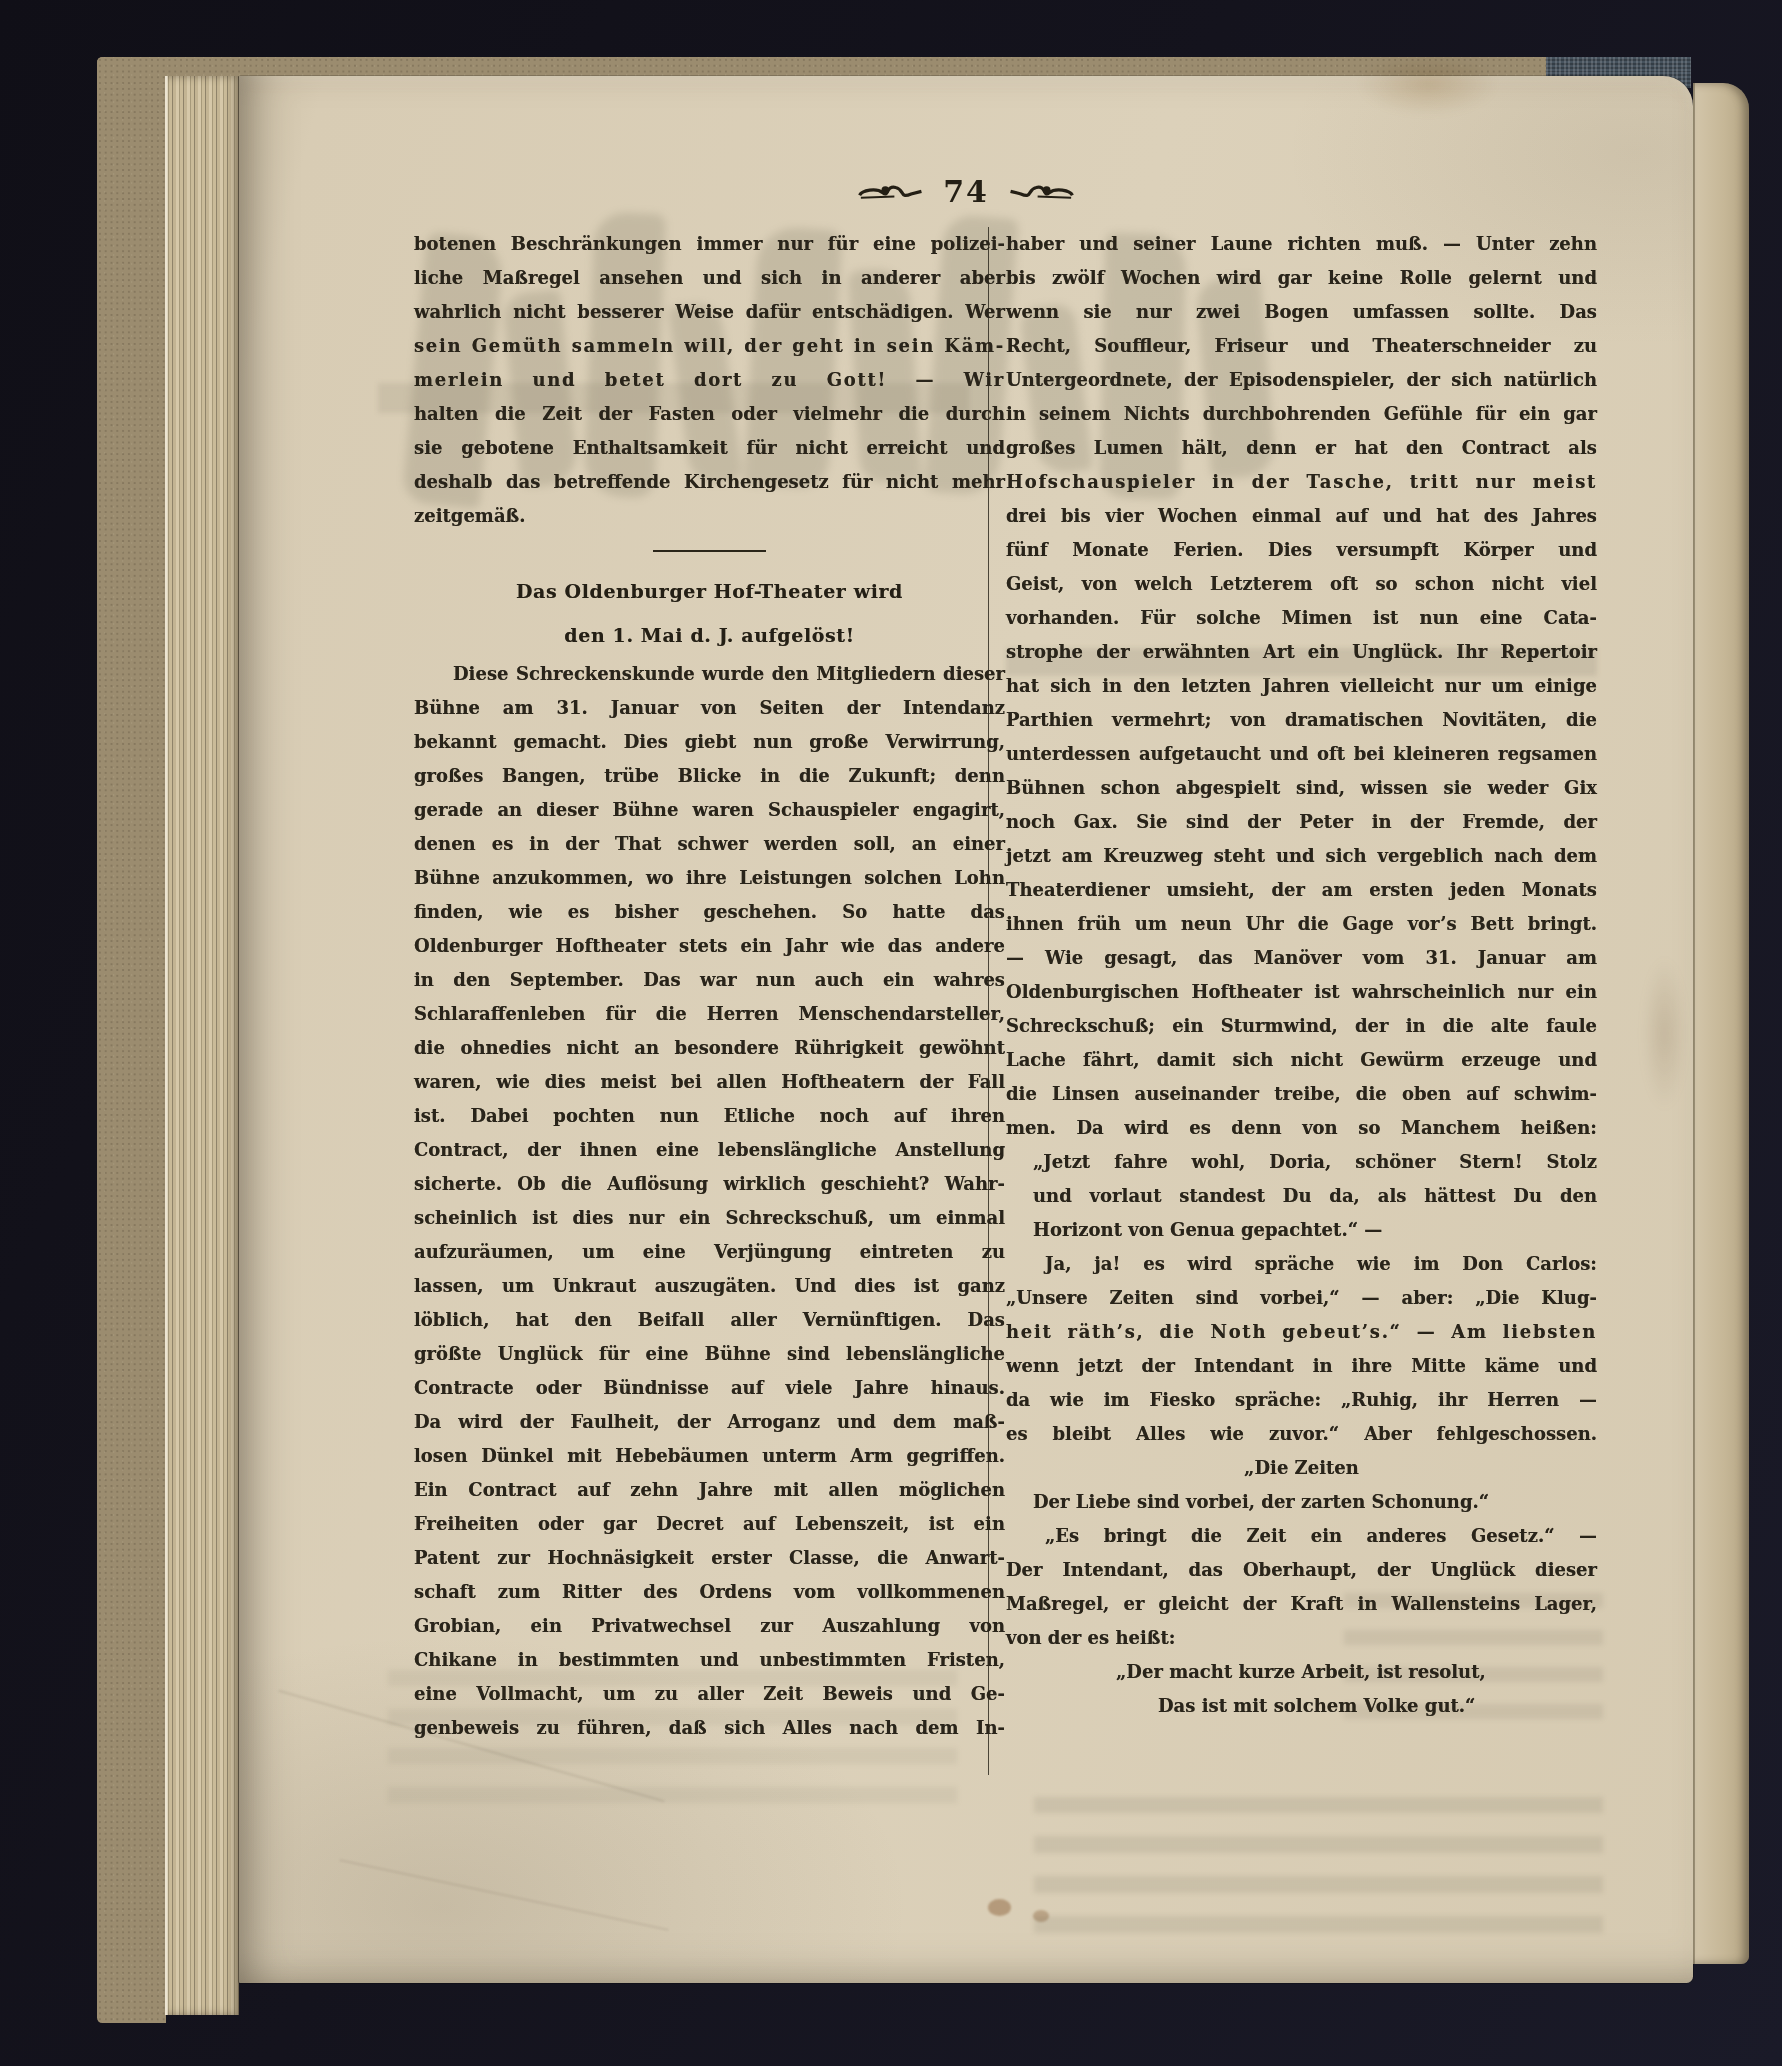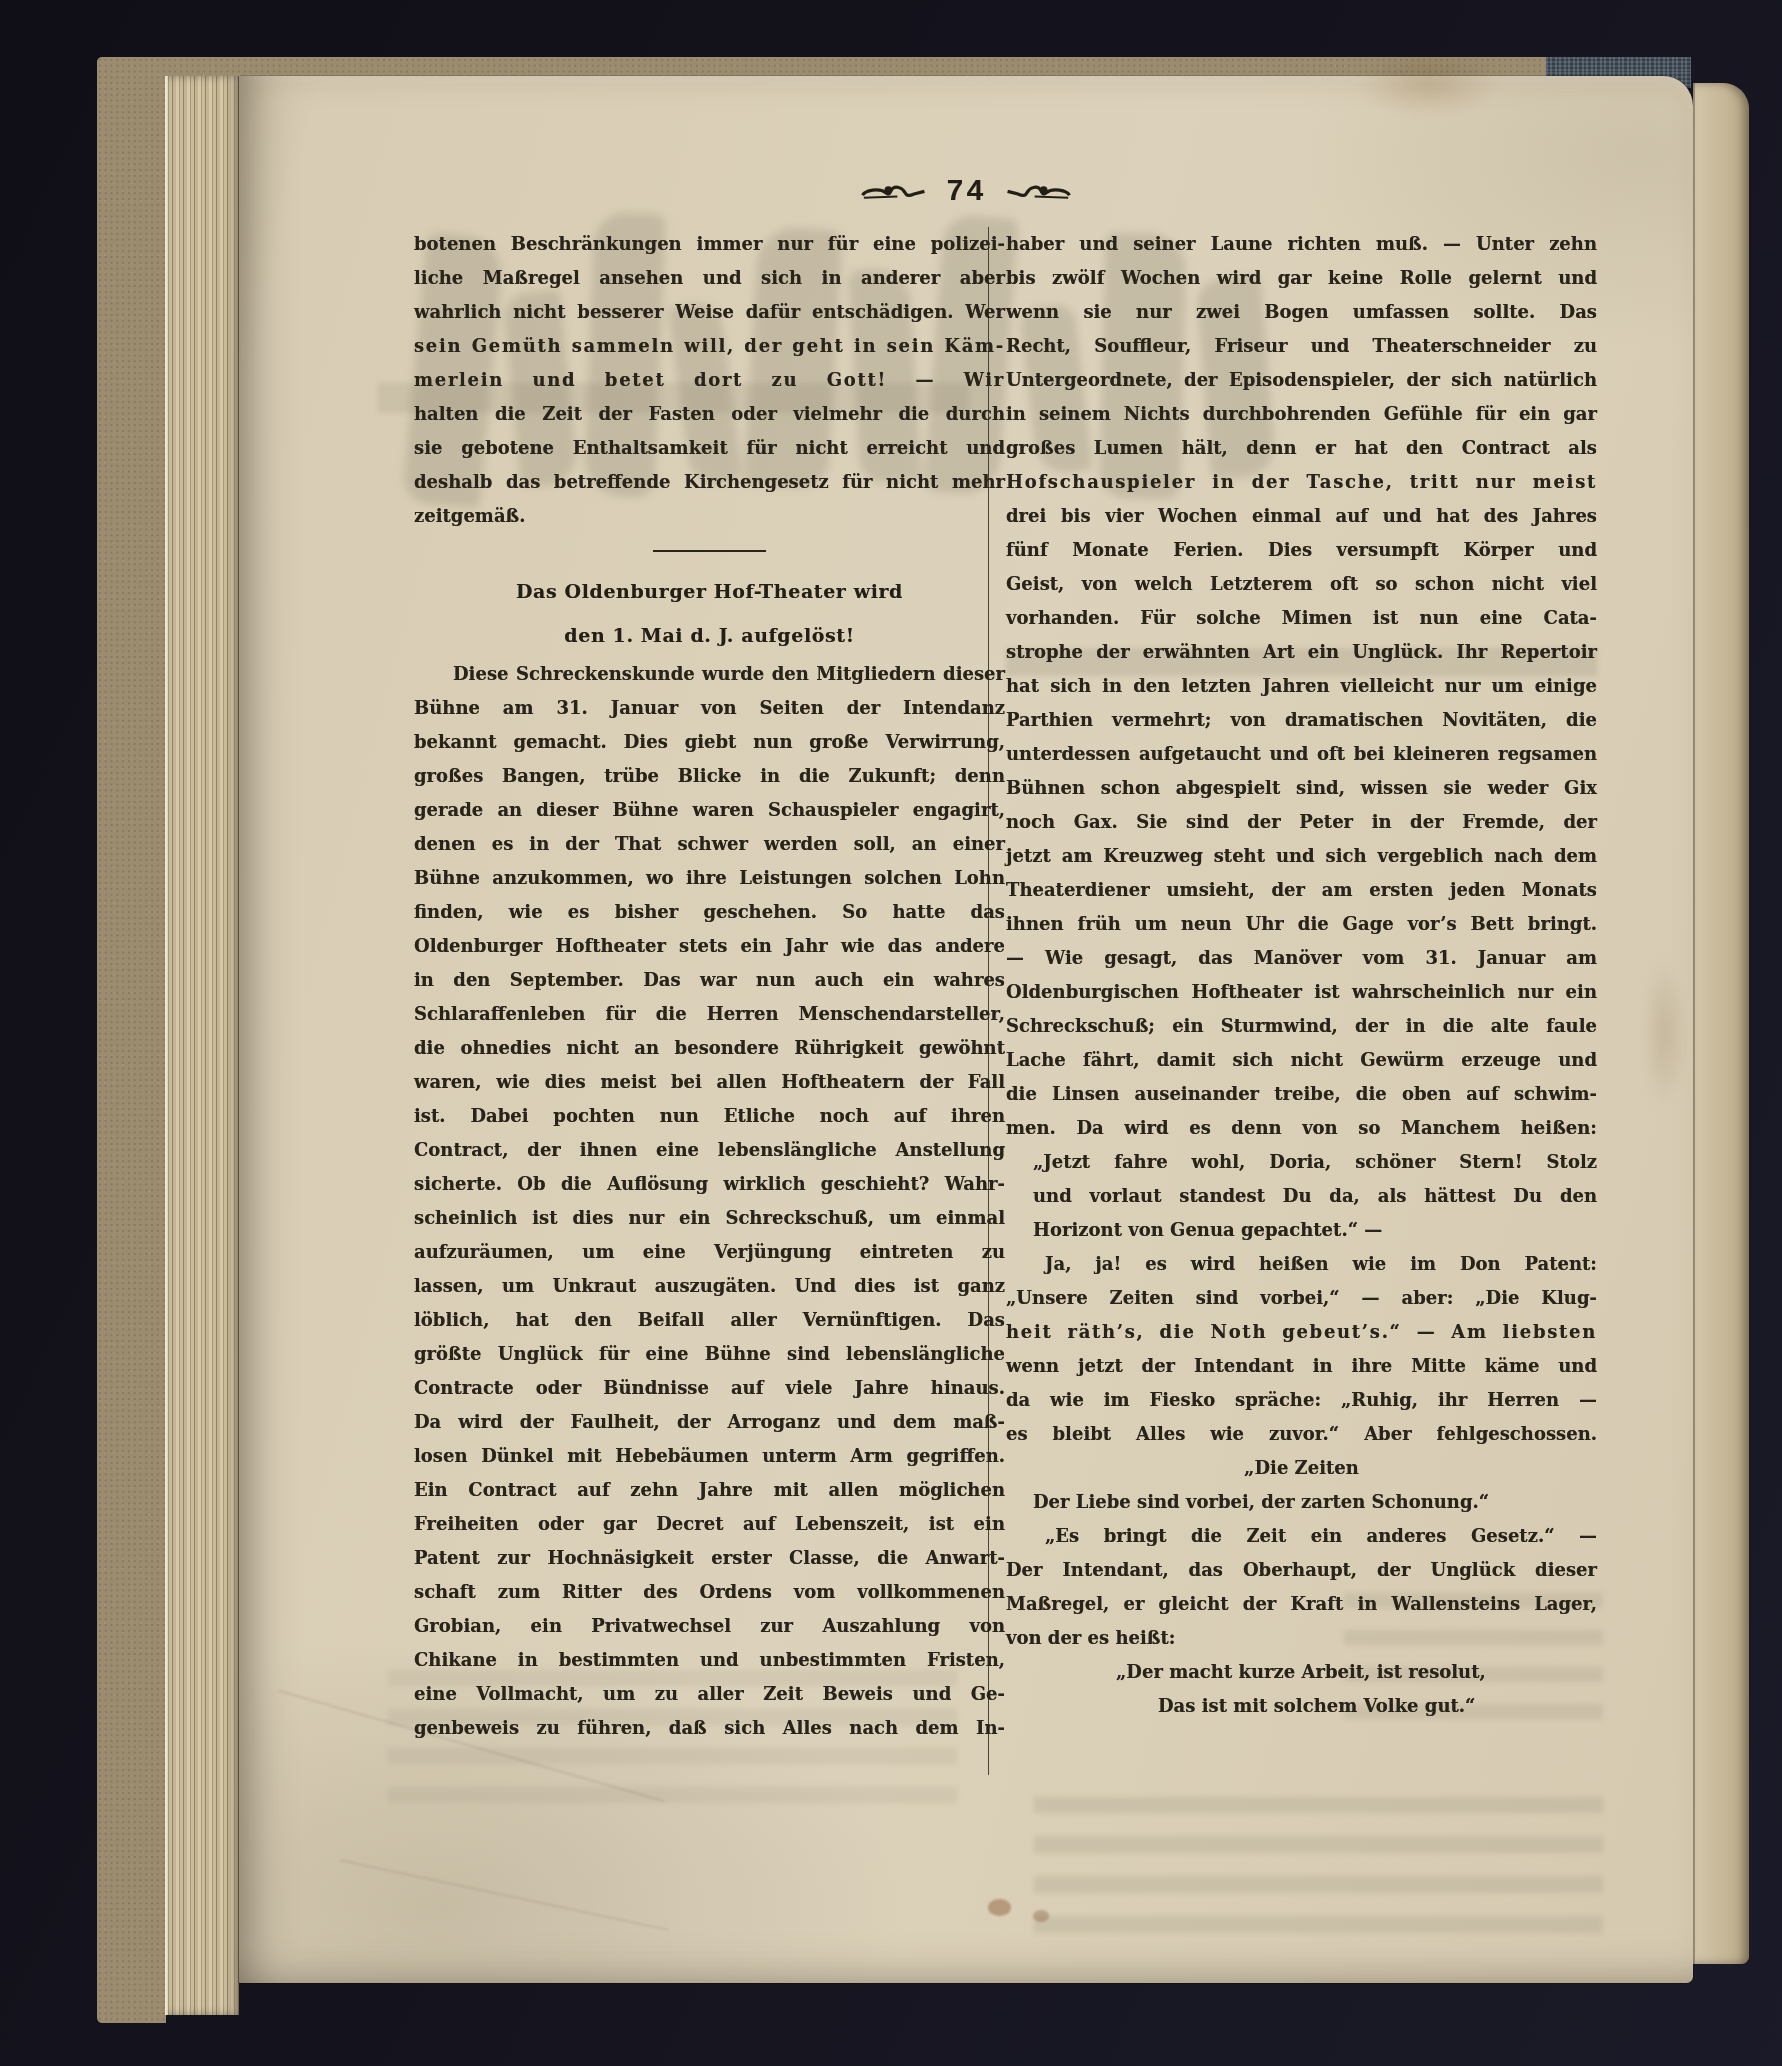--- a/index.html
+++ b/index.html
@@ -37,21 +37,21 @@
   
   .ghost{position:absolute;left:414px;top:191px;width:963px;height:310px;display:flex;
          align-items:flex-start;gap:19.4px;filter:blur(4.5px);opacity:.20;transform:rotate(-.6deg);z-index:1;}
   .ghost .g{background:#6e6a54;}
   .smudge{position:absolute;z-index:2;filter:blur(2.6px);}
   .stain{position:absolute;z-index:5;mix-blend-mode:multiply;}
   
   .content{position:absolute;inset:0;z-index:3;}
   .folio-row{position:absolute;left:239px;top:169px;width:1454px;height:45px;
              display:flex;align-items:center;justify-content:center;gap:19.4px;}
-  .folio-num{font-weight:bold;font-size:30px;color:#241f15;letter-spacing:1.9px;font-family:Liberation Mono, monospace;}
+  .folio-num{font-weight:bold;font-size:30px;color:#241f15;letter-spacing:1.9px;}
   .orn{display:block;}
   .col{position:absolute;top:227px;width:591px;}
   .col-left{left:378px;margin-left:36px;} .col-right{left:1006px;}
   .divider{position:absolute;left:988px;top:227px;width:1.3px;height:1548px;background:rgba(42,37,27,.82);z-index:3;}
   .ln{font-weight:bold;font-size:18px;line-height:34px;height:34px;color:#29241a;
       text-align:justify;text-align-last:justify;white-space:nowrap;
       text-shadow:0 0 0.5px rgba(41,36,26,.55);}
   .ln.l{text-align-last:left;}
   .ln.in{text-indent:39px;}
   .ln.sp{letter-spacing:1.7px;}
@@ -193,21 +193,21 @@
         <div class="ln j">ihnen früh um neun Uhr die Gage vor’s Bett bringt.</div>
         <div class="ln j">— Wie gesagt, das Manöver vom 31. Januar am</div>
         <div class="ln j">Oldenburgischen Hoftheater ist wahrscheinlich nur ein</div>
         <div class="ln j">Schreckschuß; ein Sturmwind, der in die alte faule</div>
         <div class="ln j">Lache fährt, damit sich nicht Gewürm erzeuge und</div>
         <div class="ln j">die Linsen auseinander treibe, die oben auf schwim-</div>
         <div class="ln j">men. Da wird es denn von so Manchem heißen:</div>
         <div class="ln q">„Jetzt fahre wohl, Doria, schöner Stern! Stolz</div>
         <div class="ln q">und vorlaut standest Du da, als hättest Du den</div>
         <div class="ln qe">Horizont von Genua gepachtet.“ —</div>
-        <div class="ln in">Ja, ja! es wird heißen wie im Don Patent:</div>
+        <div class="ln in">Ja, ja! es wird spräche wie im Don Carlos:</div>
         <div class="ln j">„Unsere Zeiten sind vorbei,“ — aber: „Die Klug-</div>
         <div class="ln sp">heit räth’s, die Noth gebeut’s.“ — Am liebsten</div>
         <div class="ln j">wenn jetzt der Intendant in ihre Mitte käme und</div>
         <div class="ln j">da wie im Fiesko spräche: „Ruhig, ihr Herren —</div>
         <div class="ln j">es bleibt Alles wie zuvor.“ Aber fehlgeschossen.</div>
         <div class="ln c">„Die Zeiten</div>
         <div class="ln qe">Der Liebe sind vorbei, der zarten Schonung.“</div>
         <div class="ln in">„Es bringt die Zeit ein anderes Gesetz.“ —</div>
         <div class="ln j">Der Intendant, das Oberhaupt, der Unglück dieser</div>
         <div class="ln j">Maßregel, er gleicht der Kraft in Wallensteins Lager,</div>

